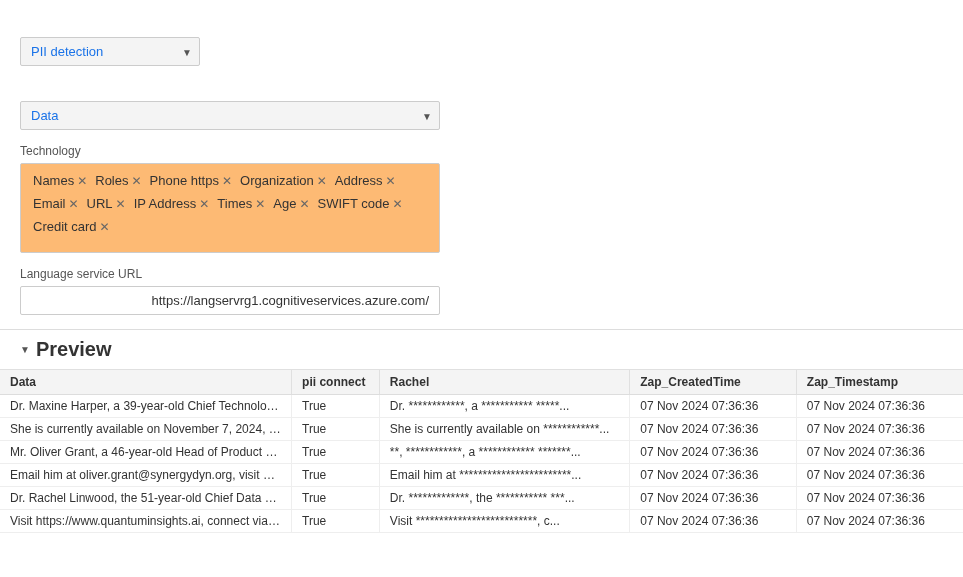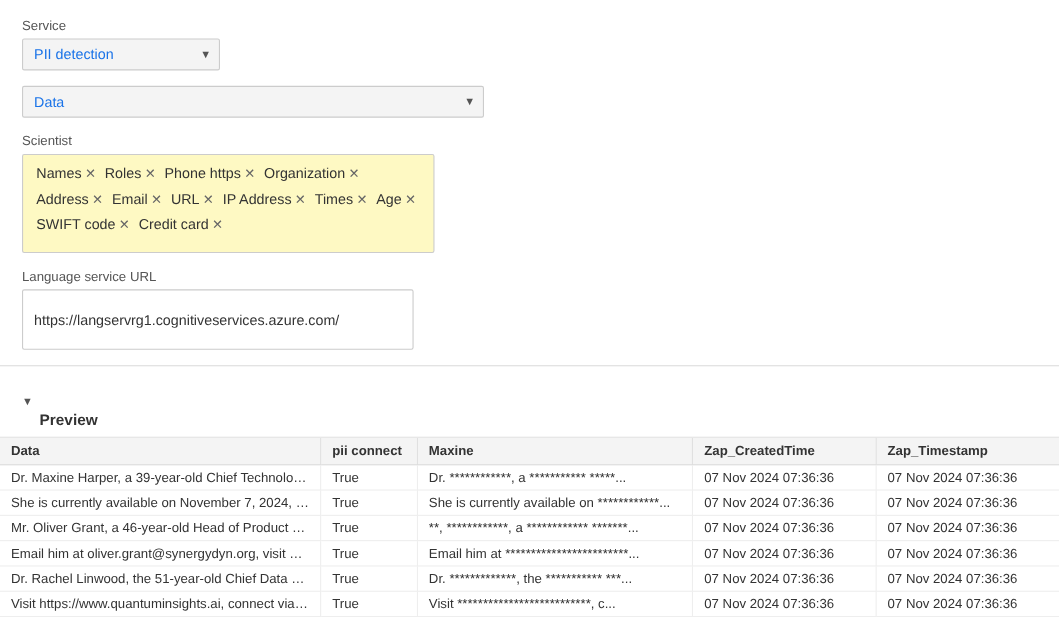--- a/index.html
+++ b/index.html
@@ -19,20 +19,21 @@
       margin-bottom: 14px;
     }
     .field-label {
       font-size: 12px;
       color: #555;
       margin-bottom: 5px;
     }
     .select-wrapper {
       position: relative;
       display: inline-block;
+      margin-top: 21px;
     }
     .select-box {
       appearance: none;
       -webkit-appearance: none;
       background: #f4f4f4;
       border: 1px solid #ccc;
       border-radius: 2px;
       padding: 6px 28px 6px 10px;
       font-size: 13px;
       color: #1a73e8;
@@ -48,23 +49,23 @@
       right: 8px;
       top: 50%;
       transform: translateY(-50%);
       pointer-events: none;
       color: #555;
       font-size: 10px;
     }
     .categories-box {
       border: 1px solid #ccc;
       border-radius: 2px;
-      background: #fef9c3;
+      background: #fdba74;
       padding: 8px 10px;
-      width: 375px;
+      width: 420px;
       min-height: 90px;
       display: flex;
       flex-wrap: wrap;
       gap: 6px 4px;
       align-content: flex-start;
     }
     .tag {
       display: inline-flex;
       align-items: center;
       background: transparent;
@@ -76,25 +77,26 @@
     }
     .tag-x {
       color: #666;
       font-size: 12px;
       cursor: pointer;
       line-height: 1;
     }
     .text-input {
       border: 1px solid #ccc;
       border-radius: 2px;
-      padding: 19px 10px;
+      padding: 6px 10px;
       font-size: 13px;
-      width: 356px;
+      width: 420px;
       background: #fff;
       color: #333;
+      text-align: right;
     }
     .password-input {
       letter-spacing: 3px;
       color: #333;
     }
     
     .preview-section {
       margin-top: 0;
     }
     .preview-header {
@@ -104,24 +106,23 @@
       padding: 8px 20px;
       border-top: 1px solid #ddd;
       background: #fff;
       cursor: pointer;
     }
     .preview-chevron {
       font-size: 10px;
       color: #555;
     }
     .preview-title {
-      font-size: 14px;
+      font-size: 20px;
       font-weight: 600;
       color: #333;
-      margin-top: 32px;
     }
     .preview-table-wrapper {
       overflow-x: auto;
       border-top: 1px solid #e0e0e0;
     }
     .preview-table {
       width: 100%;
       border-collapse: collapse;
       font-size: 12px;
     }
@@ -156,40 +157,39 @@
     .col-result { width: 220px; }
     .col-created { width: 160px; }
     .col-timestamp { width: 160px; }
   </style>
 </head>
 <body>
 
 <div class="main-content">
 
   <div class="field-group">
-    <div class="field-label">Service</div>
     <div class="select-wrapper">
       <select class="select-box">
         <option>PII detection</option>
       </select>
       <span class="select-arrow">▼</span>
     </div>
   </div>
 
   <div class="field-group">
     <div class="select-wrapper">
       <select class="select-box select-box-wide">
         <option>Data</option>
       </select>
       <span class="select-arrow">▼</span>
     </div>
   </div>
 
   <div class="field-group">
-    <div class="field-label">Scientist</div>
+    <div class="field-label">Technology</div>
     <div class="categories-box">
 
     <span class="tag">
           <span>Names</span>
           <span class="tag-x">✕</span>
         </span>
         <span class="tag">
           <span>Roles</span>
           <span class="tag-x">✕</span>
         </span>
@@ -248,21 +248,21 @@
   <div class="preview-header">
     <span class="preview-chevron">▼</span>
     <span class="preview-title">Preview</span>
   </div>
   <div class="preview-table-wrapper">
     <table class="preview-table">
       <thead>
         <tr>
           <th class="col-data">Data</th>
           <th class="col-pii">pii connect</th>
-          <th class="col-result">Maxine</th>
+          <th class="col-result">Rachel</th>
           <th class="col-created">Zap_CreatedTime</th>
           <th class="col-timestamp">Zap_Timestamp</th>
         </tr>
       </thead>
       <tbody id="preview-tbody">
       <tr>
             <td>Dr. Maxine Harper, a 39-year-old Chief Technology Office...</td>
             <td>True</td>
             <td>Dr. ************, a *********** *****...</td>
             <td>07 Nov 2024 07:36:36</td>

